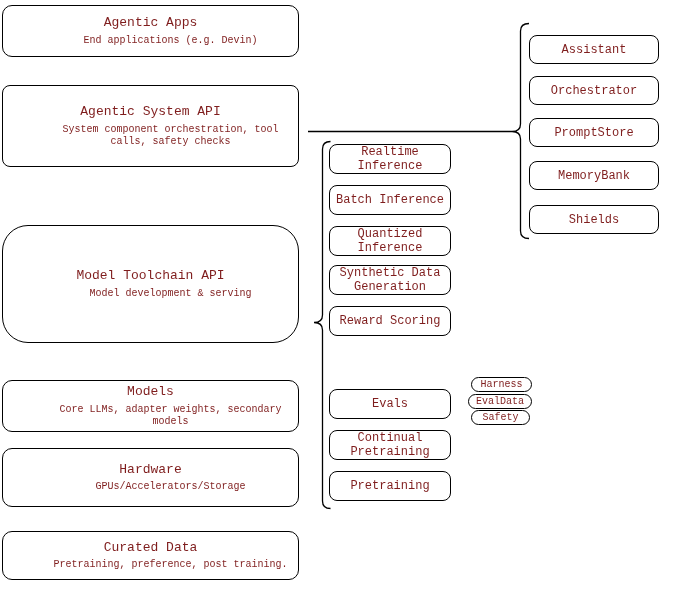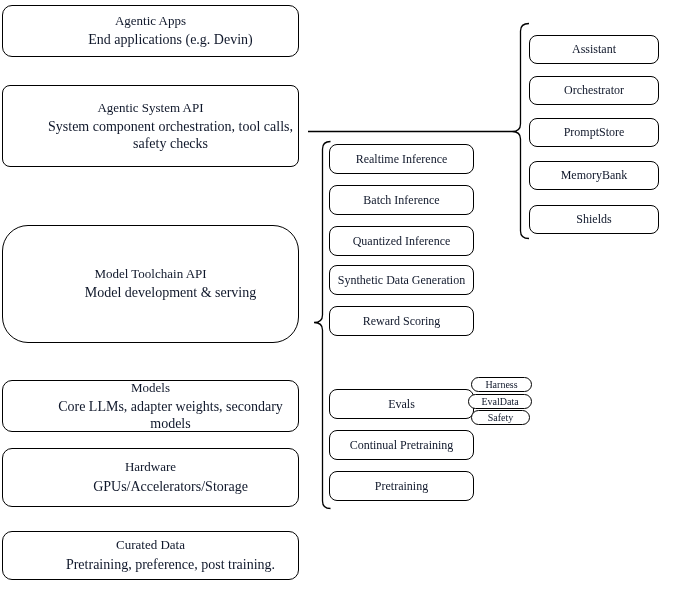--- a/index.html
+++ b/index.html
@@ -1,38 +1,38 @@
 <!DOCTYPE html>
 <html><head>
 <meta charset="utf-8">
 <style>
   html,body { margin:0; padding:0; background:#ffffff; }
   .canvas {
     position:relative;
     width:682px; height:591px;
     background:#ffffff;
-    font-family:Liberation Serif, serif;
-    color:#0f172a;
+    font-family:Liberation Mono, monospace;
+    color:#7f1d1d;
     overflow:hidden;
   }
   .node {
     position:absolute;
     box-sizing:border-box;
     background:#ffffff;
     border:1.3px solid #000000;
     display:flex;
     flex-direction:column;
     align-items:center;
     justify-content:center;
     text-align:center;
   }
   .lbox { left:2px; width:297px; }
   .btitle { font-size:13px; line-height:1.25; }
-  .bsub   { font-size:14px; line-height:1.2; margin-top:3px;margin-left:40px; }
-  .mbox { left:329px; width:145px; height:30px; border-radius:8px; font-size:12px; }
+  .bsub   { font-size:10px; line-height:1.2; margin-top:3px;margin-left:40px; }
+  .mbox { left:329px; width:122px; height:30px; border-radius:8px; font-size:12px; }
   .rbox { left:529px; width:130px; height:29px; border-radius:8px; font-size:12px; }
   .pill {
     position:absolute;
     box-sizing:border-box;
     background:#ffffff;
     border:1.2px solid #000000;
     border-radius:8px;
     font-size:10px;
     display:flex; align-items:center; justify-content:center;
     z-index:3;

